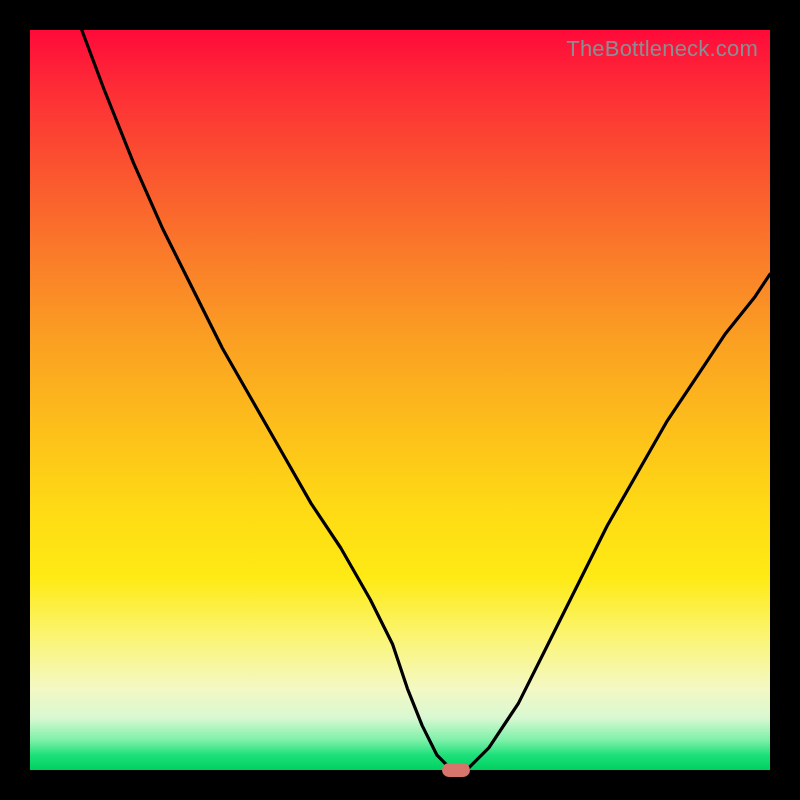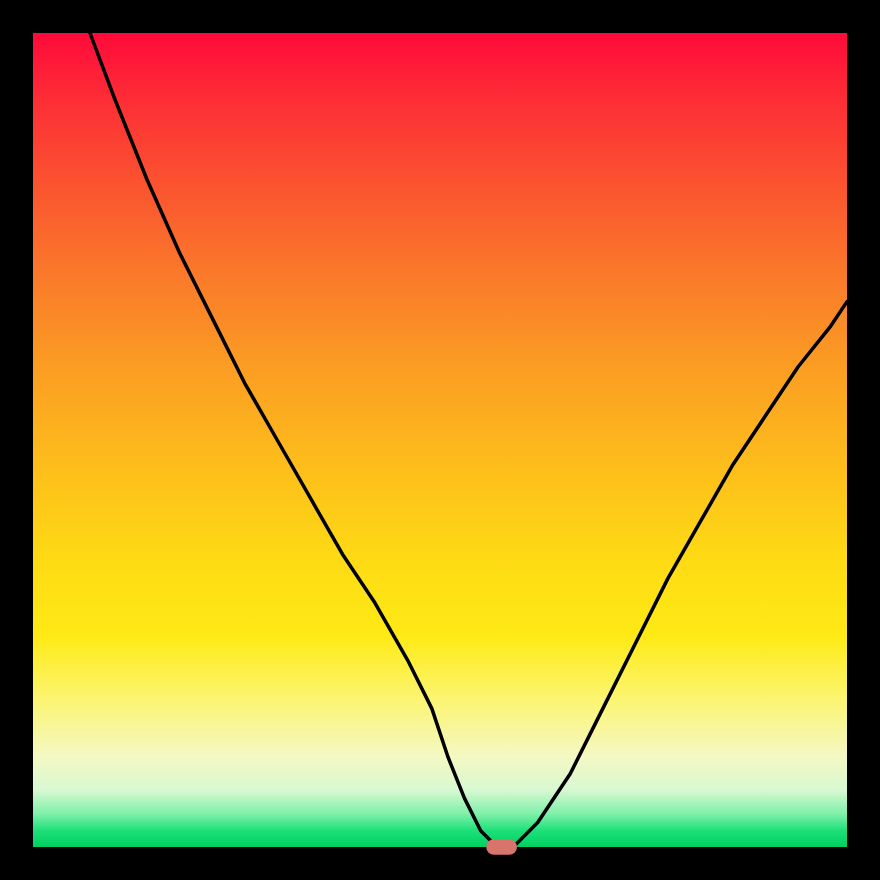--- a/index.html
+++ b/index.html
@@ -77,20 +77,21 @@
     transform: translate(-50%, -50%);
   }
 </style>
 </head>
 <body>
 
 <div class="frame">
 
   <div class="plot">
 
+    <div class="watermark">TheBottleneck.com</div>
 
     <svg class="curve" viewBox="0 0 740 740" preserveAspectRatio="none">
       <path d="M51.8 0.0 L74.0 59.2 L103.6 133.2 L133.2 199.8 L162.8 259.0 L192.4 318.2 L222.0 370.0 L251.6 421.8 L281.2 473.6 L310.8 518.0 L340.4 569.8 L362.6 614.2 L377.4 658.6 L392.2 695.6 L407.0 725.2 L421.8 740.0 L436.6 740.0 L458.8 717.8 L488.4 673.4 L518.0 614.2 L547.6 555.0 L577.2 495.8 L606.8 444.0 L636.4 392.2 L666.0 347.8 L695.6 303.4 L725.2 266.4 L740.0 244.2"></path>
     </svg>
 
     <div class="marker" style="left: 425.5px; top: 740px;"></div>
 
   </div>
 
 </div>

